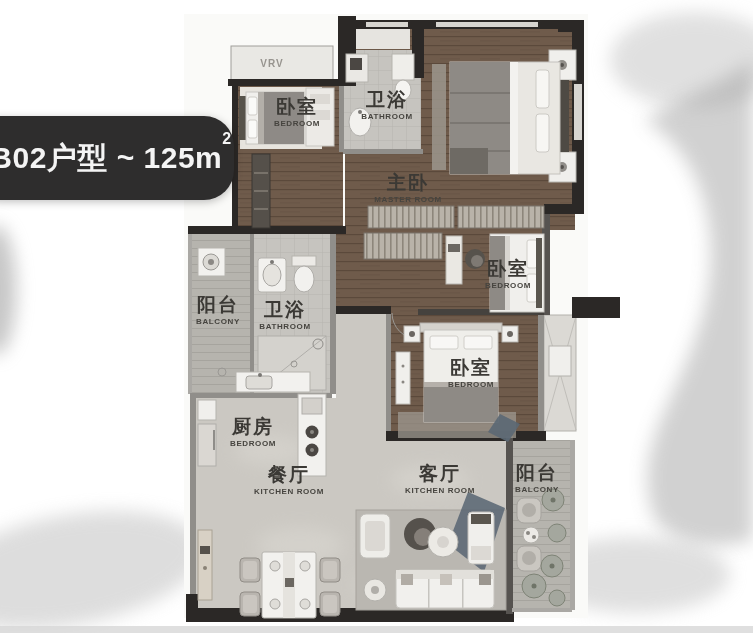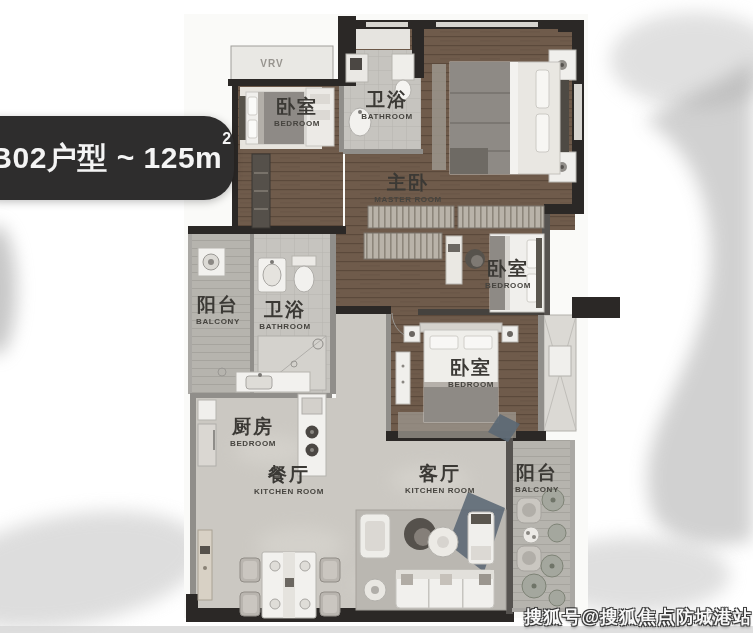--- a/index.html
+++ b/index.html
@@ -353,15 +353,14 @@
 <div class="room-label" style="left:537px;top:478px">
   <div class="cn">阳台</div>
   <div class="en">BALCONY</div>
 </div>
 
 <div class="badge">
   <span>B02户型 ~ 125m</span>
       <sup class="badge-sup">2</sup>
 </div>
 
-<div class="watermark">搜狐号@搜狐焦点防城港站</div>
 
 </div>
 
 </body></html>

